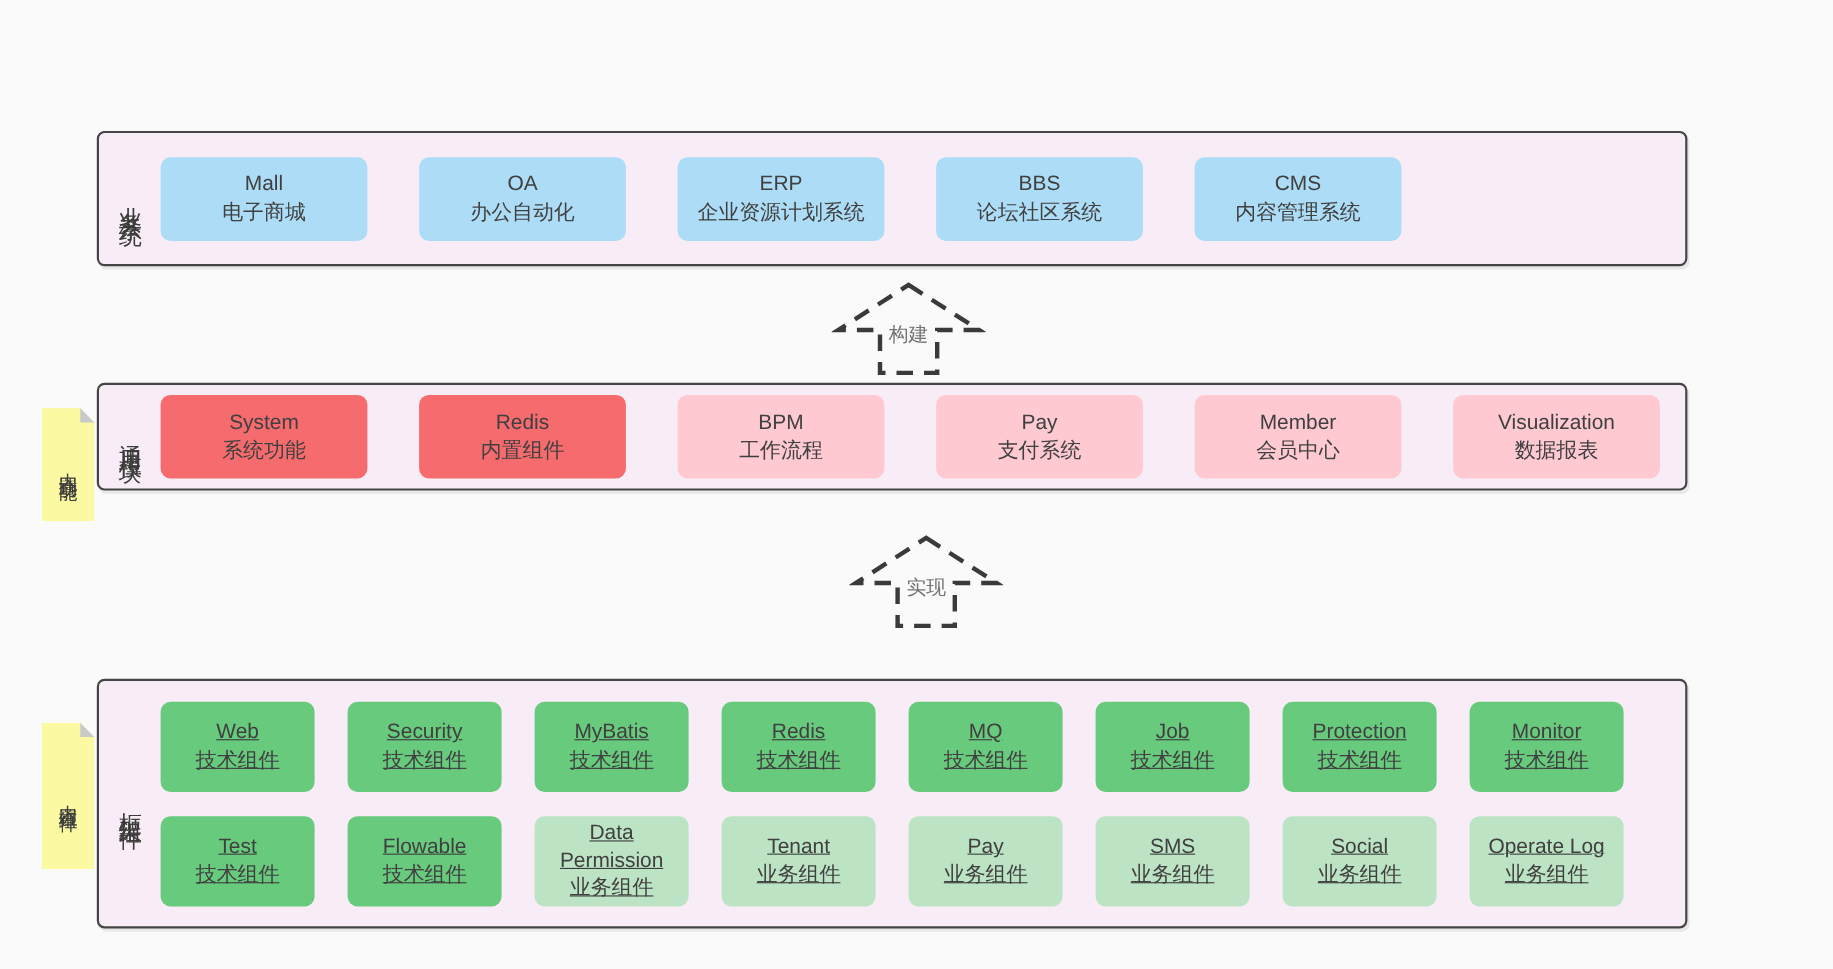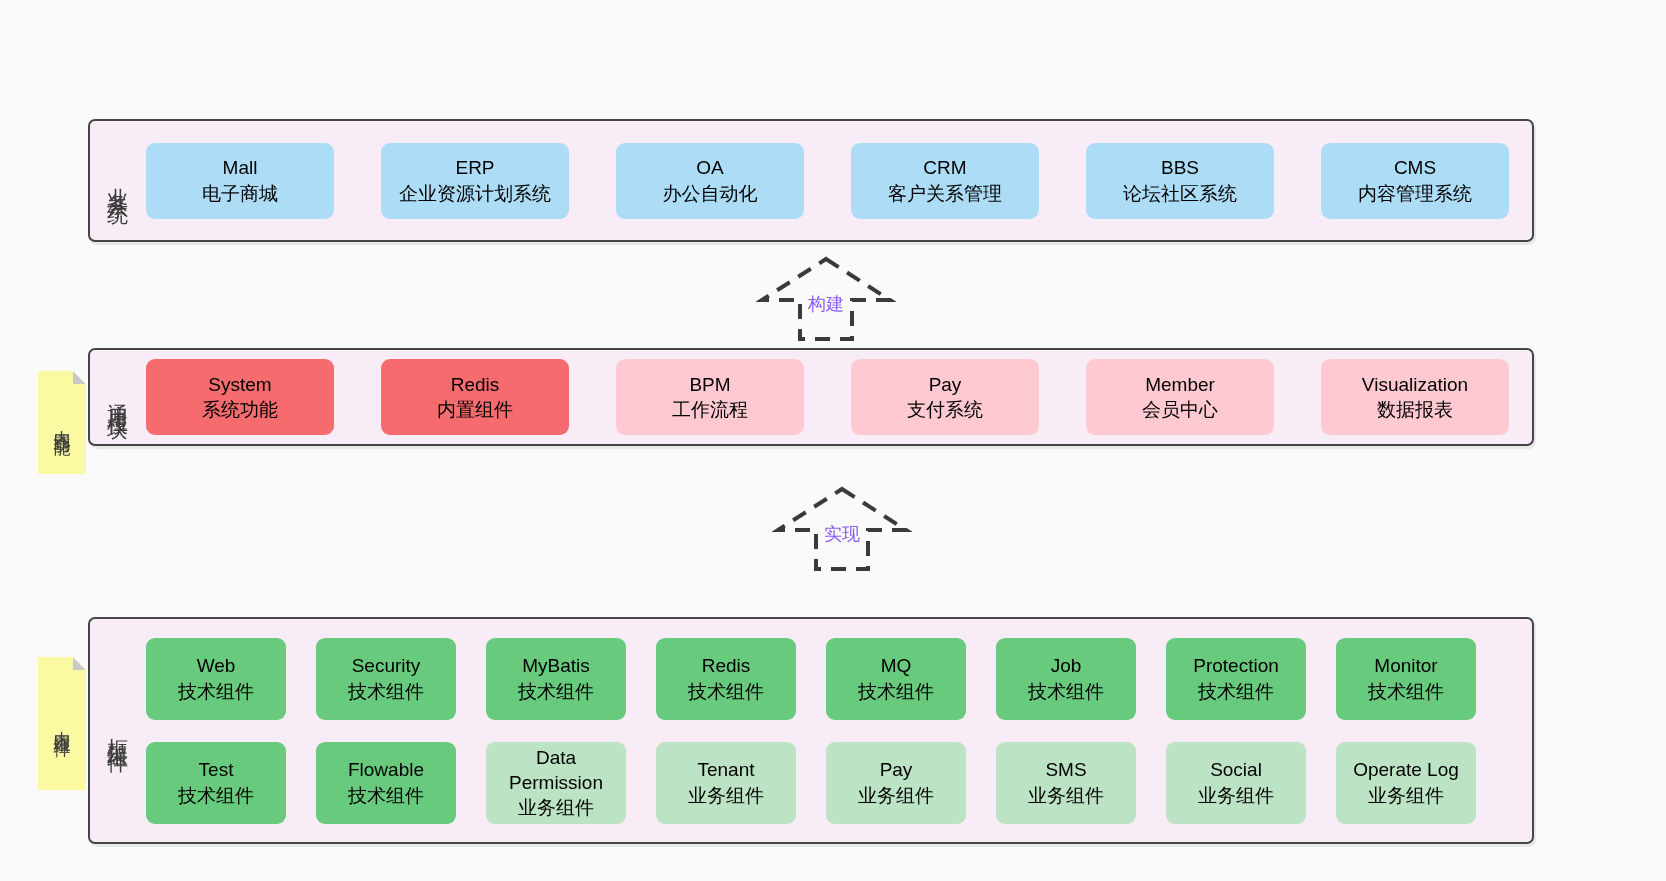--- a/index.html
+++ b/index.html
@@ -28,30 +28,30 @@
   .vtext{
     writing-mode:vertical-lr;text-orientation:upright;
     font-size:21px;letter-spacing:5px;line-height:1;
     color:var(--text,#3c3c3c);white-space:nowrap;
   }
 
   .boxes{flex:1;display:flex;align-items:center;gap:47px;padding-right:16px;}
   .box{
     flex:0 0 188px;height:76px;border-radius:9px;box-sizing:border-box;
     display:flex;flex-direction:column;align-items:center;justify-content:center;
-    text-align:center;font-size:19px;line-height:1.32;color:#000000;padding:2px 6px;
+    text-align:center;font-size:19px;line-height:1.32;color:#404040;padding:2px 6px;
   }
   .v-blue{background:var(--blue,#addcf6);}
   .v-red{background:var(--red,#f56b6e);}
   .v-pink{background:var(--pink,#ffc9d2);}
   .v-green{background:var(--green,#68ca7d);}
   .v-lightgreen{background:var(--lightgreen,#bce3c3);}
 
   .rows{flex:1;display:flex;flex-direction:column;justify-content:center;gap:22px;padding-right:16px;}
-  .rows .boxes{flex:none;gap:30px;padding:0;align-items:center;}
+  .rows .boxes{flex:none;gap:30px;padding:0;align-items:center;text-decoration:underline;}
   .rows .box{flex:0 0 140px;height:82px;}
 
   
   .note{
     position:absolute;left:38px;width:48px;z-index:1;
     background:var(--note_bg,#fbf9a2);
     display:flex;align-items:center;justify-content:center;
     clip-path:polygon(0 0,calc(100% - 13px) 0,100% 13px,100% 100%,0 100%);
   }
   #note-features{top:371px;height:103px;}
@@ -68,48 +68,44 @@
   #arrow-build{left:756px;top:256px;}
   #arrow-implement{left:772px;top:486px;text-decoration:underline;}
   .arrow svg{display:block;width:100%;height:100%;}
   .arrow polygon{
     fill:none;stroke:var(--arrow,#3a3a3a);stroke-width:4;
     stroke-dasharray:15 10;stroke-linejoin:miter;
   }
   .arrow-label{
     position:absolute;left:50%;top:56%;transform:translate(-50%,-50%);
     background:var(--page_bg,#fafafa);padding:0 3px;
-    font-size:18px;color:#8b5cf6;white-space:nowrap;
+    font-size:18px;color:#737373;white-space:nowrap;
   }
 </style>
 </head>
 <body>
 
 <div id="stage">
 
   <div class="panel" id="panel-business">
     <div class="label-col">
       <span class="vtext">业务系统</span>
     </div>
     <div class="boxes">
         <div class="box v-blue">
           <div>Mall</div>
           <div>电子商城</div>
         </div>
         <div class="box v-blue">
+          <div>OA</div>
+          <div>办公自动化</div>
+        </div>
+        <div class="box v-blue">
           <div>ERP</div>
           <div>企业资源计划系统</div>
-        </div>
-        <div class="box v-blue">
-          <div>OA</div>
-          <div>办公自动化</div>
-        </div>
-        <div class="box v-blue">
-          <div>CRM</div>
-          <div>客户关系管理</div>
         </div>
         <div class="box v-blue">
           <div>BBS</div>
           <div>论坛社区系统</div>
         </div>
         <div class="box v-blue">
           <div>CMS</div>
           <div>内容管理系统</div>
         </div>
       </div>

